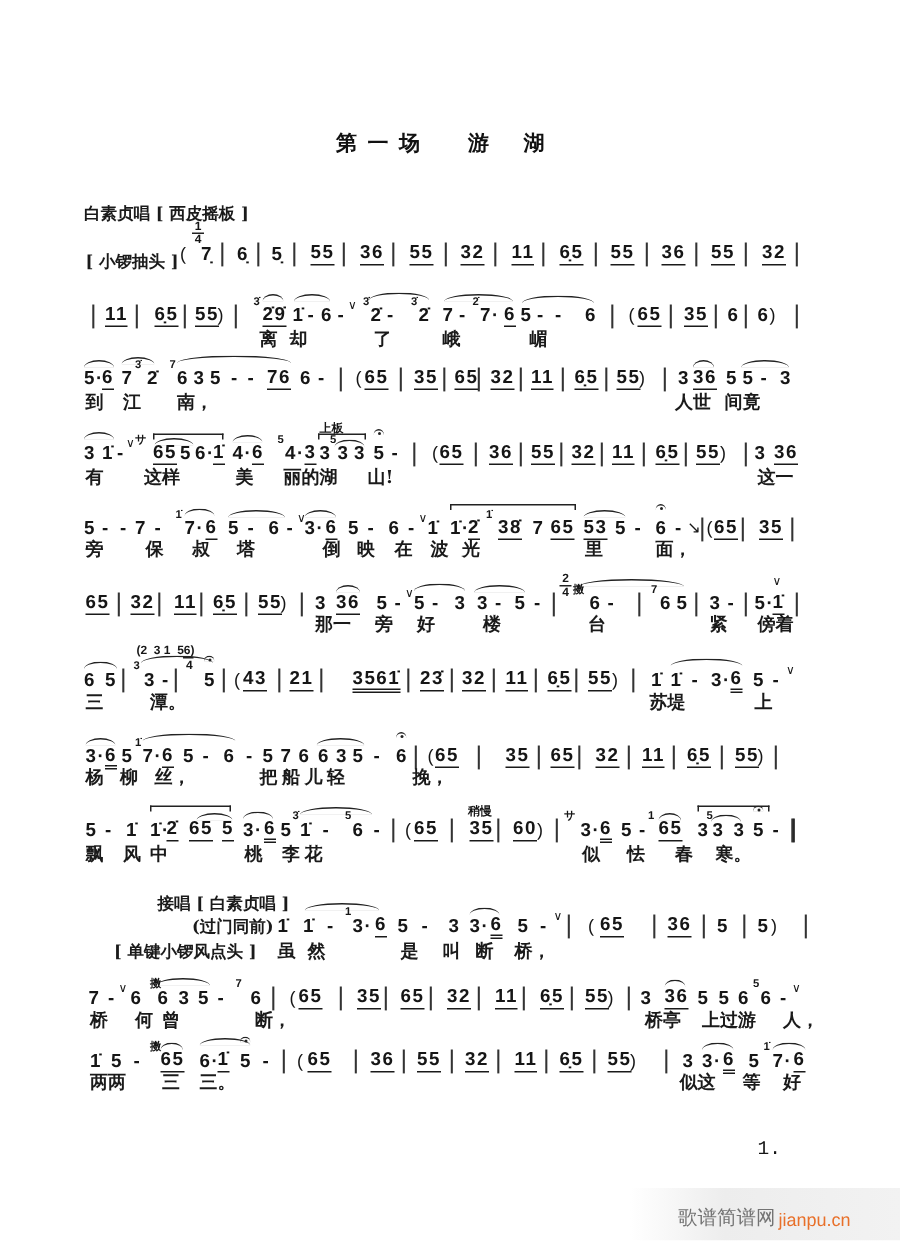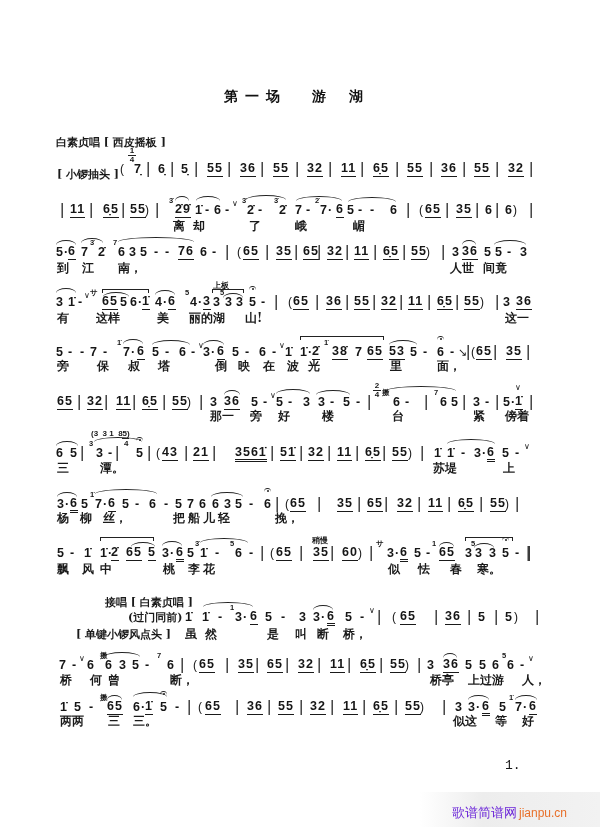--- a/index.html
+++ b/index.html
@@ -22,21 +22,21 @@
 .ly>span{position:absolute;top:0;font-family:"DejaVu Serif",serif;font-size:12px;line-height:14px;font-weight:bold;white-space:pre;color:#1a1a1a}
 .sl{position:absolute;height:5px;border-top:1px solid #222;border-radius:50% 50% 0 0/100% 100% 0 0}
 .bk{position:absolute;height:4px;border:1px solid #222;border-bottom:none}
 .fe{position:absolute;top:-9px;width:7px;height:4px;border-top:1px solid #222;border-radius:50% 50% 0 0/100% 100% 0 0}
 .fe::after{content:"";position:absolute;left:3px;top:1px;width:2px;height:2px;background:#222;border-radius:50%}
 .ts{position:absolute;width:8px;font-size:8px;font-weight:bold;line-height:8px;text-align:center}
 .ts span{display:block}
 .ts .ln{height:0;border-top:1px solid #222;margin:0}
 .pg{position:absolute;left:505px;top:758px;font-family:"Liberation Mono",monospace;font-size:13px;line-height:15px}
 .wm-bg{position:absolute;left:420px;top:792px;width:180px;height:35px;background:linear-gradient(to right,rgba(236,236,236,0),#ededed 35%,#f2f2f2)}
-.wm1{position:absolute;left:452px;top:805px;font-family:"DejaVu Serif",serif;font-size:13px;line-height:15px;color:#6d28d9}
+.wm1{position:absolute;left:452px;top:805px;font-family:"DejaVu Serif",serif;font-size:13px;line-height:15px;color:#737373}
 .wm2{position:absolute;left:519px;top:806px;font-family:"Liberation Sans",sans-serif;font-size:12px;line-height:15px;color:#e8702a}
 </style>
 </head>
 <body>
 
 <div class="title" style="left:224px;letter-spacing:7px">第一场</div>
 <div class="title" style="left:312px;letter-spacing:23px">游湖</div>
 
 <div class="hdr" style="left:56px;top:136px">白素贞唱 [ 西皮摇板 ]</div>
 <div class="hdr" style="left:57px;top:168px">[ 小锣抽头 ]</div>
@@ -357,21 +357,21 @@
 <span style="left:210px">那一</span>
 <span style="left:250px">旁</span>
 <span style="left:278px">好</span>
 <span style="left:322px">楼</span>
 <span style="left:392px">台</span>
 <span style="left:473px">紧</span>
 <span style="left:505px">傍着</span>
 </div>
 
 <div class="row" style="top:446px">
-<span class="mk" style="left:91px;top:-17px">(3  3 1  85)</span>
+<span class="mk" style="left:91px;top:-17px">(2  3 1  56)</span>
 <span class="mk" style="left:124px;top:-7px">4</span>
 <i class="bk" style="left:122px;width:7px;height:0;top:-8px;border-left:none;border-right:none"></i>
 <i class="sl" style="left:56px;width:22px;top:-5px"></i>
 <i class="sl" style="left:94px;width:48px;top:-9px"></i>
 <i class="sl" style="left:447px;width:48px;top:-7px"></i>
 <i class="fe" style="left:136px"></i>
 <span style="left:56px">6</span>
 <span style="left:70px">5</span>
 <span class="b" style="left:82px">|</span>
 <span class="g" style="left:89px">3</span>
@@ -380,21 +380,21 @@
 <span class="b" style="left:117px">|</span>
 <span style="left:136px">5</span>
 <span class="b" style="left:149px">|</span>
 <span class="p" style="left:156px">(</span>
 <span class="u" style="left:162px">43</span>
 <span class="b" style="left:186px">|</span>
 <span class="u" style="left:193px">21</span>
 <span class="b" style="left:214px">|</span>
 <span class="uu" style="left:235px">3561̇</span>
 <span class="b" style="left:272px">|</span>
-<span class="u" style="left:280px">51̇</span>
+<span class="u" style="left:280px">23̇</span>
 <span class="b" style="left:301px">|</span>
 <span class="u" style="left:308px">32</span>
 <span class="b" style="left:329px">|</span>
 <span class="u" style="left:337px">11</span>
 <span class="b" style="left:357px">|</span>
 <span class="u" style="left:365px">6̣5</span>
 <span class="b" style="left:384px">|</span>
 <span class="u" style="left:392px">55</span>
 <span class="p" style="left:408px">)</span>
 <span class="b" style="left:422px">|</span>

